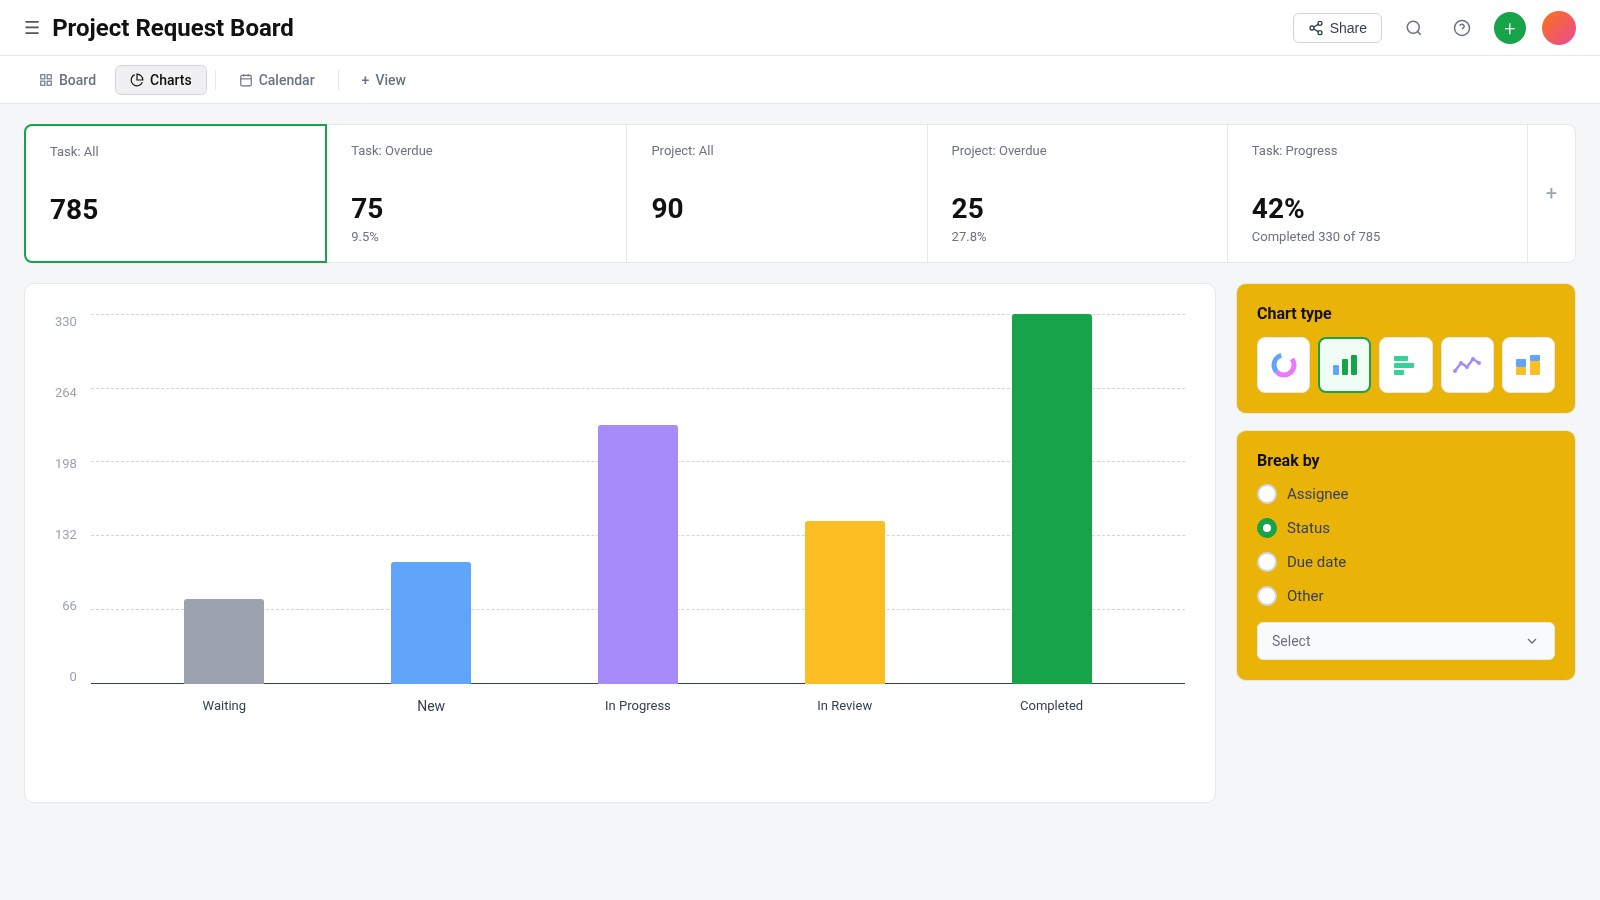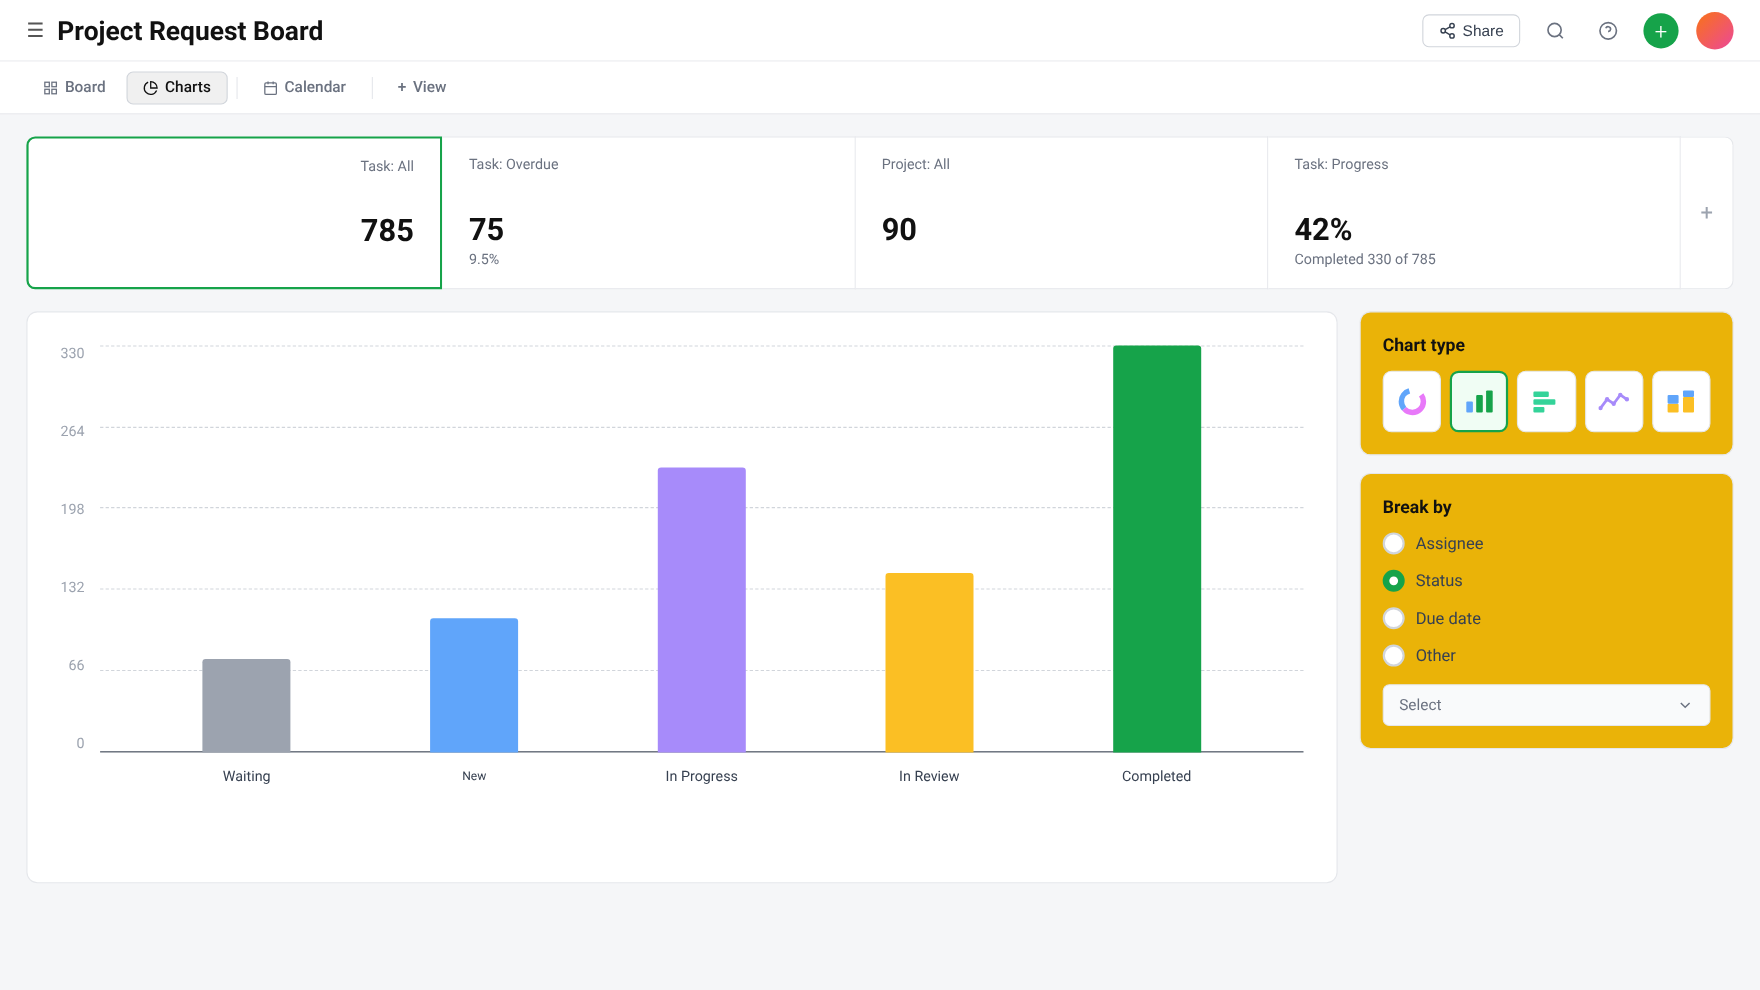--- a/index.html
+++ b/index.html
@@ -134,21 +134,20 @@
       border: 1px solid #e5e7eb;
       padding: 18px 24px;
       min-width: 220px;
       flex: 1;
       cursor: pointer;
     }
     .summary-card:first-child {
       border-radius: 8px 0 0 8px;
       border-color: #16a34a;
       border-width: 2px;
-      text-align: right;
     }
     .summary-card:not(:first-child) {
       border-left: none;
     }
     .summary-card:last-child {
       border-radius: 0 8px 8px 0;
     }
     .add-card {
       background: #fff;
       border: 1px solid #e5e7eb;
@@ -381,20 +380,25 @@
     <div class="summary-card">
       <div class="card-label">Task: Overdue</div>
       <div class="card-value">75</div>
       <div class="card-sub">9.5%</div>
     </div>
     <div class="summary-card">
       <div class="card-label">Project: All</div>
       <div class="card-value">90</div>
     </div>
     <div class="summary-card">
+      <div class="card-label">Project: Overdue</div>
+      <div class="card-value">25</div>
+      <div class="card-sub">27.8%</div>
+    </div>
+    <div class="summary-card">
       <div class="card-label">Task: Progress</div>
       <div class="card-value">42%</div>
       <div class="card-sub">Completed 330 of 785</div>
     </div>
     <div class="add-card">+</div>
   </div>
 
   <div class="main-row">
 
     <div class="chart-container">
@@ -423,21 +427,21 @@
           <div style="position:absolute;bottom:30px;left:0;right:0;top:0;display:flex;align-items:flex-end;justify-content:space-around;padding:0 30px;" id="bars-area">
               <div style="width: 80px; height: 23%; background-color: rgb(156, 163, 175); border-radius: 3px 3px 0px 0px; cursor: pointer;"></div>
               <div style="width: 80px; height: 33%; background-color: rgb(96, 165, 250); border-radius: 3px 3px 0px 0px; cursor: pointer;"></div>
               <div style="width: 80px; height: 70%; background-color: rgb(167, 139, 250); border-radius: 3px 3px 0px 0px; cursor: pointer;"></div>
               <div style="width: 80px; height: 44%; background-color: rgb(251, 191, 36); border-radius: 3px 3px 0px 0px; cursor: pointer;"></div>
               <div style="width: 80px; height: 100%; background-color: rgb(22, 163, 74); border-radius: 3px 3px 0px 0px; cursor: pointer;"></div>
             </div>
 
           <div style="position:absolute;bottom:0;left:0;right:0;display:flex;justify-content:space-around;padding:0 30px;" id="x-labels">
               <div style="width: 80px; text-align: center; font-size: 13px; color: rgb(55, 65, 81); padding: 8px 0px 0px;">Waiting</div>
-              <div style="width: 80px; text-align: center; font-size: 11px; color: rgb(55, 65, 81); padding: 8px 0px 0px;">New</div>
+              <div style="width: 80px; text-align: center; font-size: 14px; color: rgb(55, 65, 81); padding: 8px 0px 0px;">New</div>
               <div style="width: 80px; text-align: center; font-size: 13px; color: rgb(55, 65, 81); padding: 8px 0px 0px;">In Progress</div>
               <div style="width: 80px; text-align: center; font-size: 13px; color: rgb(55, 65, 81); padding: 8px 0px 0px;">In Review</div>
               <div style="width: 80px; text-align: center; font-size: 13px; color: rgb(55, 65, 81); padding: 8px 0px 0px;">Completed</div>
             </div>
         </div>
       </div>
     </div>
 
     <div class="right-panel">
 

